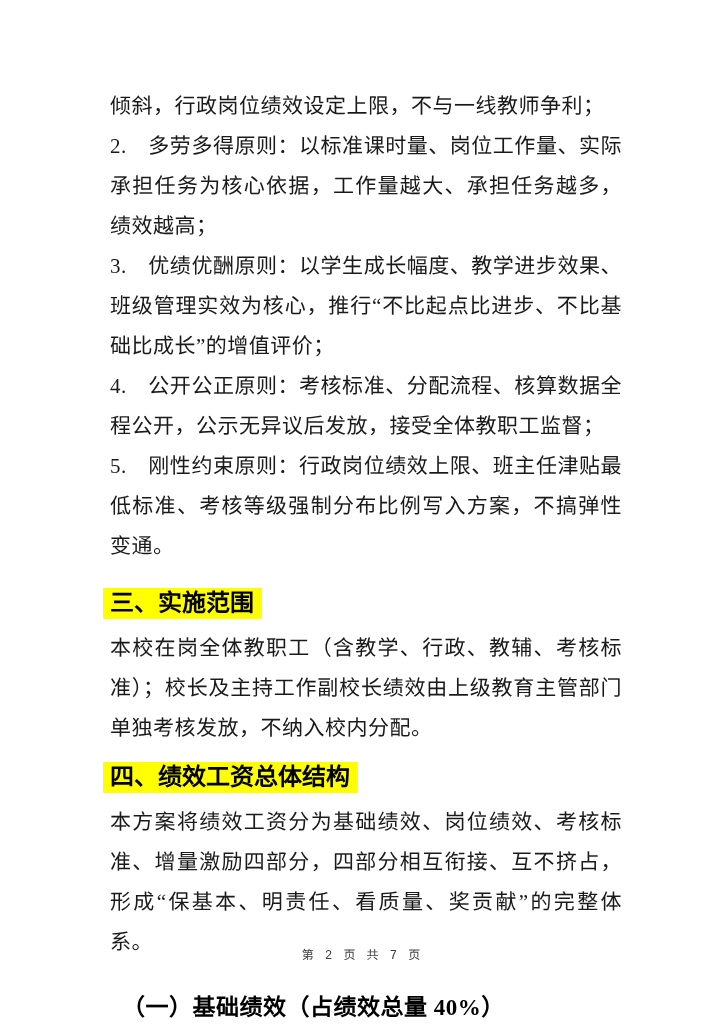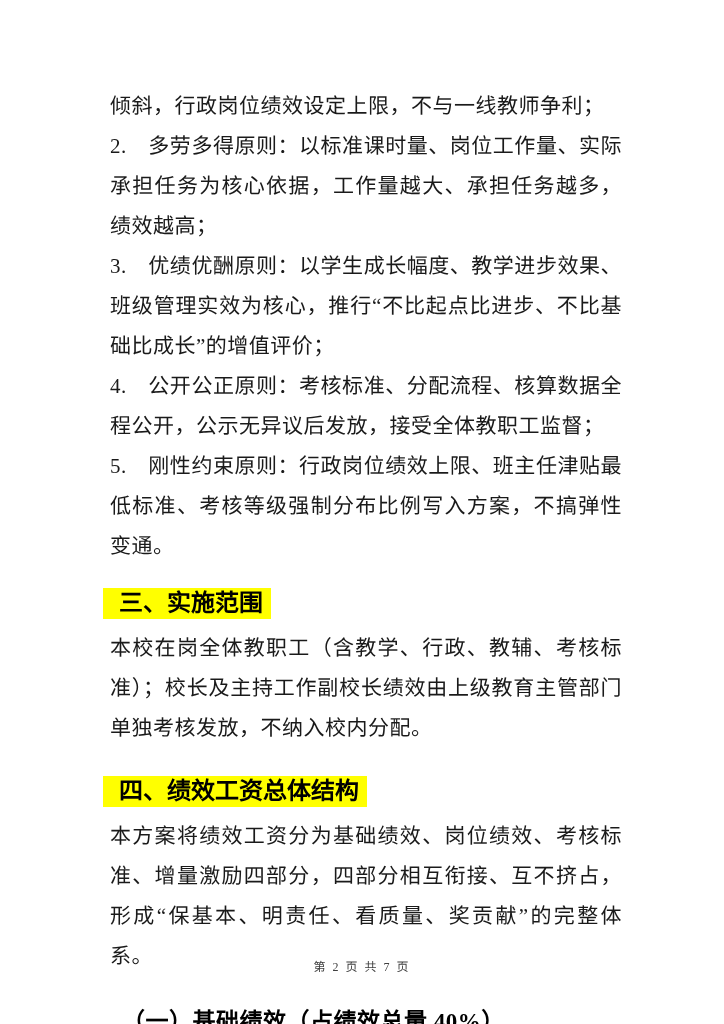--- a/index.html
+++ b/index.html
@@ -33,48 +33,48 @@
   }
   .section-heading {
     margin: 20px 0 6px 0;
     font-size: 24px;
     line-height: 34px;
     font-weight: bold;
     color: #000000;
   }
   .section-heading .hl {
     background: var(--highlight, #ffff00);
-    padding: 2px 8px 3px 16px;
+    padding: 2px 8px 3px 7px;
     margin-left: -7px;
   }
   .section-heading.second {
-    margin-top: 26px;
+    margin-top: 12px;
   }
   .after-heading {
     margin-top: 8px;
   }
   .sub-heading {
     margin: 30px 0 0 12px;
     font-size: 23px;
     line-height: 32px;
     font-weight: bold;
     color: #000000;
     letter-spacing: 0.5px;
   }
   .page-footer {
     position: absolute;
     left: 0;
-    bottom: 49px;
+    bottom: 60px;
     width: 100%;
     text-align: center;
     font-size: 12px;
     line-height: 16px;
     color: #3f3f3f;
     letter-spacing: 2px;
-    font-family: Liberation Serif, serif;
+    font-family: Liberation Mono, monospace;
   }
 </style>
 </head>
 <body>
 
 <div class="page">
   <main class="content">
 
     <p class="body-text">倾斜，行政岗位绩效设定上限，不与一线教师争利；</p>
 

